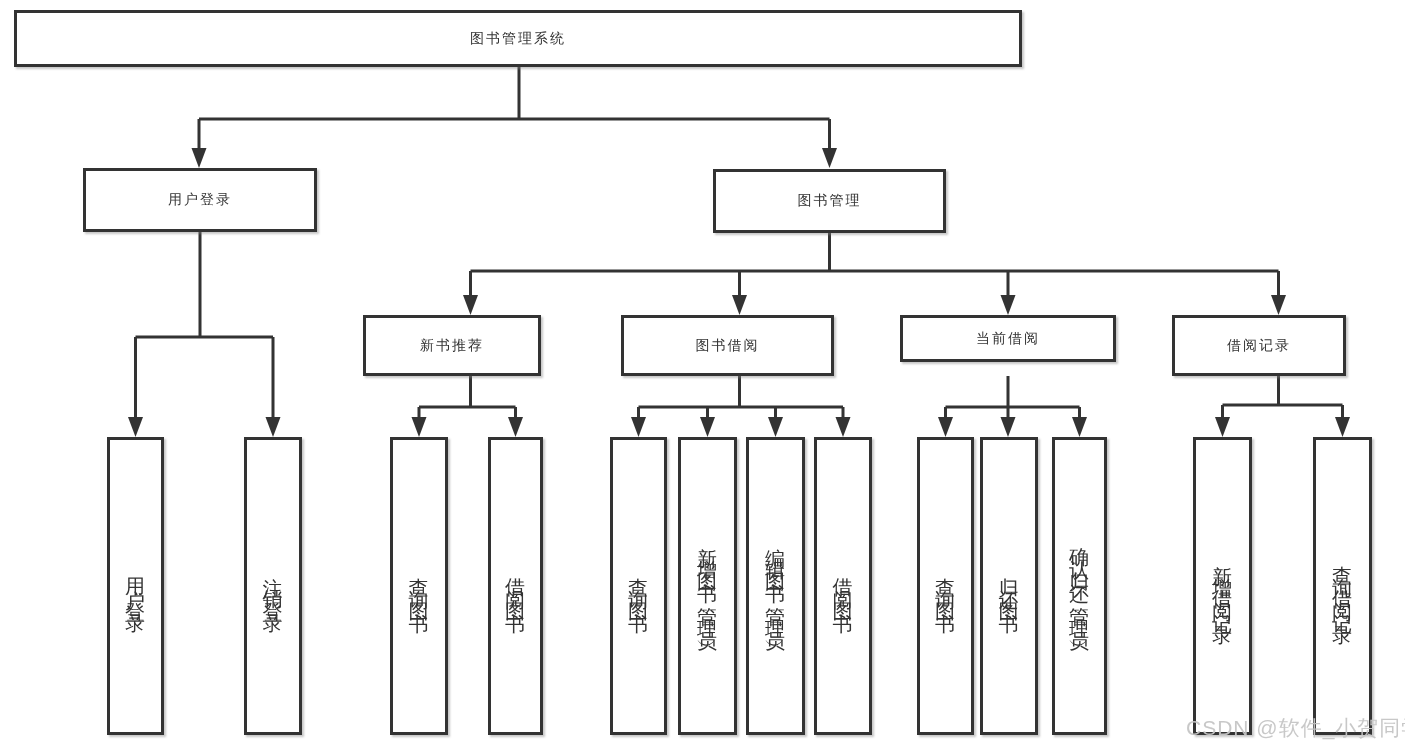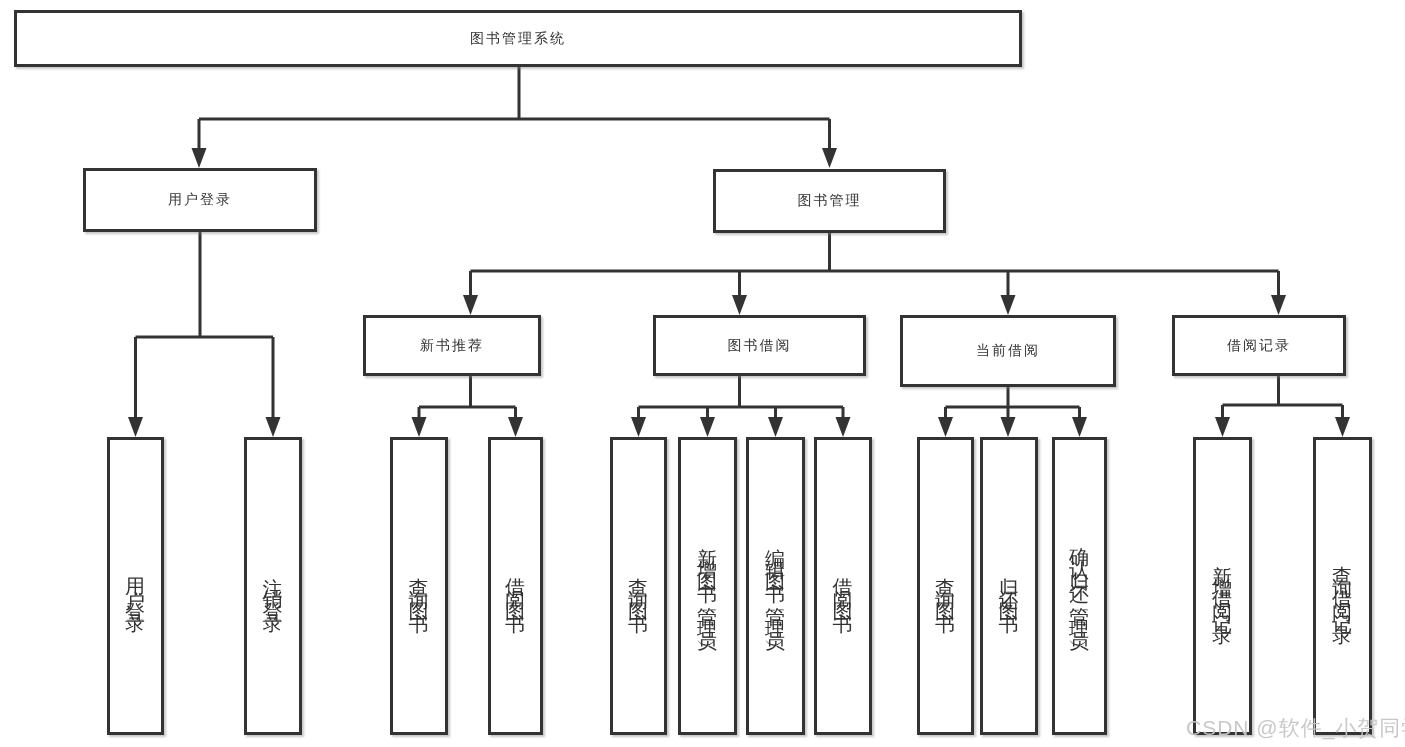--- a/index.html
+++ b/index.html
@@ -24,22 +24,22 @@
     font-size:21px; letter-spacing:1px; color:rgba(197,197,197,0.95);
     white-space:nowrap;
   }
   
   .n-root  { left:14px;  top:10px;  width:1008px; height:57px; }
   
   .n-ulog  { left:83px;  top:168px; width:234px; height:64px; }
   .n-bmgmt { left:713px; top:169px; width:233px; height:64px; }
   
   .n-nbr   { left:363px;  top:315px; width:178px; height:61px; }
-  .n-bbw   { left:653px;  top:315px; width:213px; height:61px;align-items:center; }
-  .n-cbw   { left:900px;  top:315px; width:216px; height:72px; }
+  .n-bbw   { left:621px;  top:315px; width:213px; height:61px;align-items:center; }
+  .n-cbw   { left:900px;  top:315px; width:216px; height:47px; }
   .n-brc   { left:1172px; top:315px; width:174px; height:61px; }
   
   .leaf    { top:437px; height:298px; }
   .l-login   { left:107px;  width:57px; }
   .l-logout  { left:244px;  width:58px; }
   .l-nbq     { left:390px;  width:58px; }
   .l-nbb     { left:488px;  width:55px; }
   .l-bbq     { left:610px;  width:57px; }
   .l-bba     { left:678px;  width:59px; }
   .l-bbe     { left:746px;  width:59px; }

